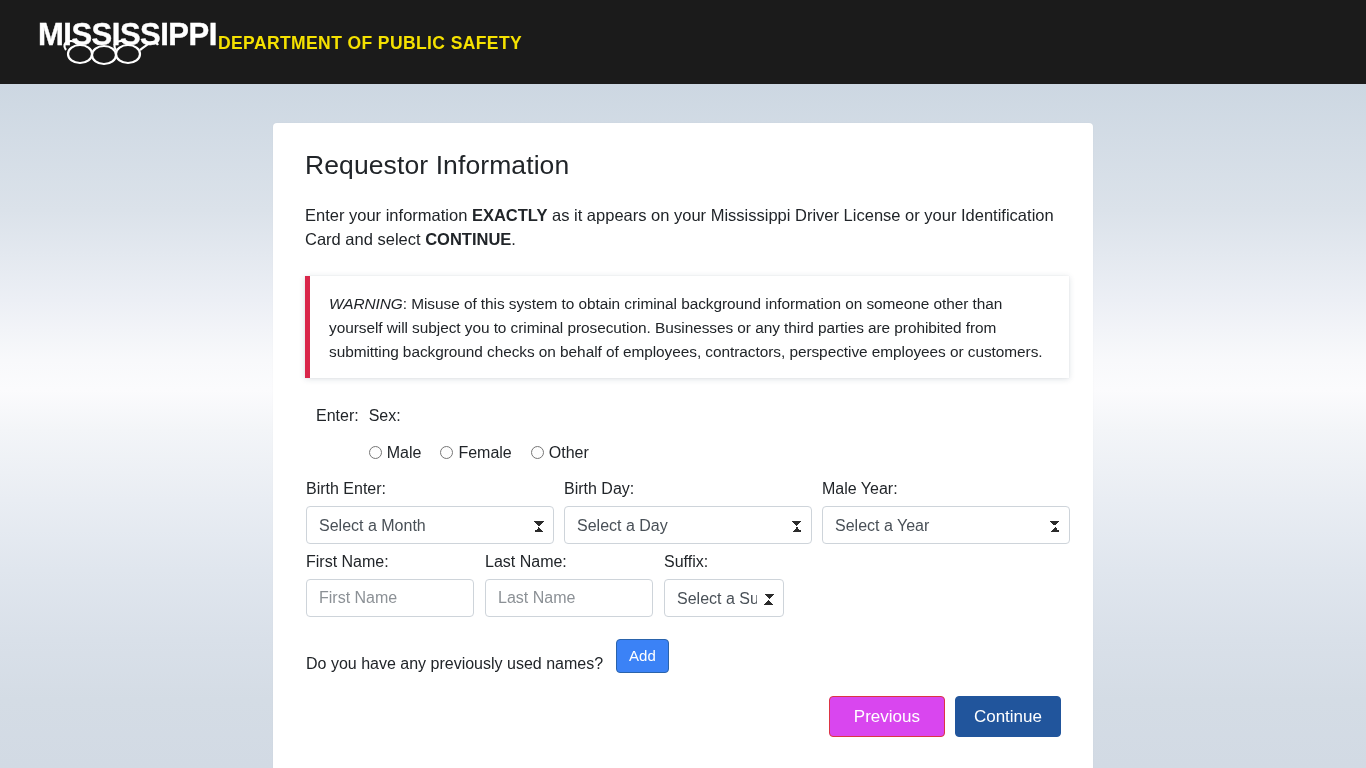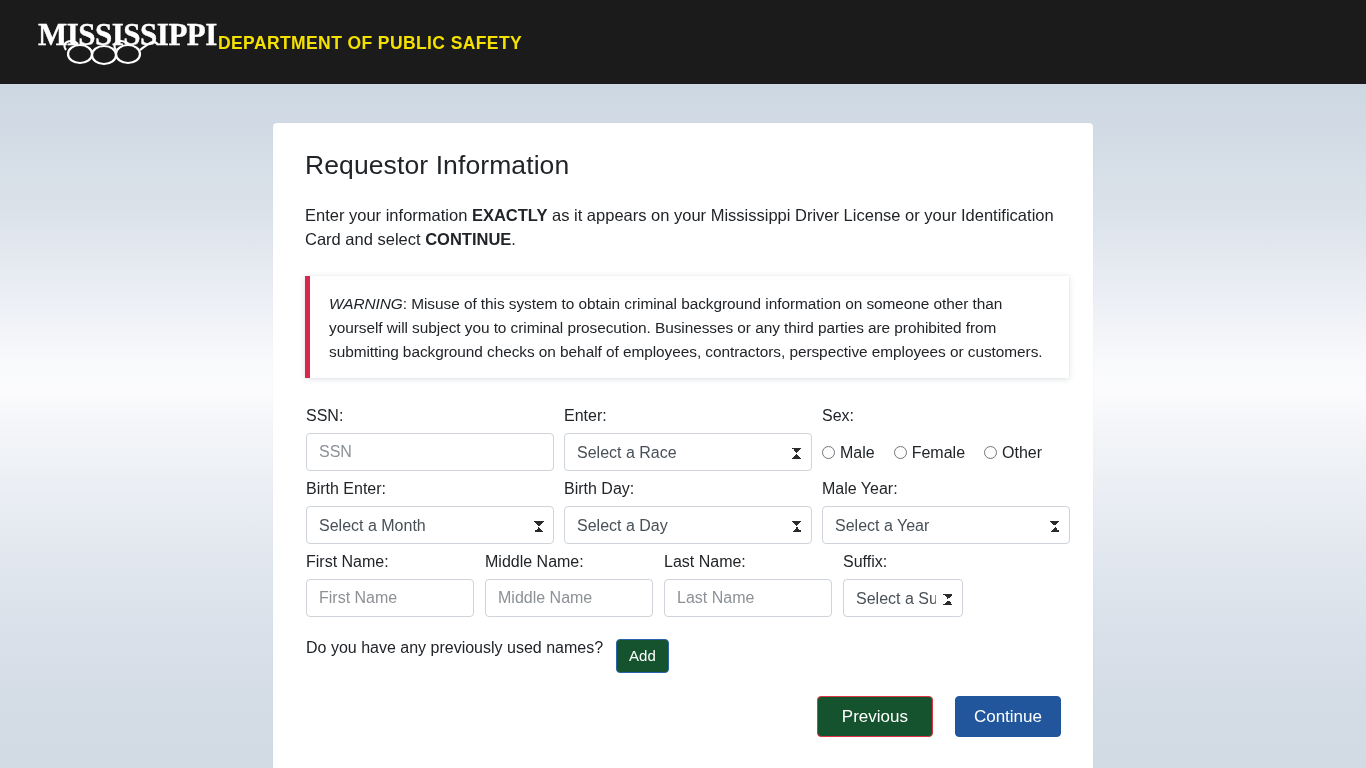--- a/index.html
+++ b/index.html
@@ -38,21 +38,21 @@
   .logo-wrap { display: flex; align-items: center; }
   .logo-mark {
     position: relative;
     width: 152px;
     height: 50px;
     margin-top: 2px;
   }
   .logo-word {
     position: absolute;
     top: 0; left: 0;
-    font-family: Liberation Serif, serif;
+    font-family: Liberation Sans, sans-serif;
     font-weight: bold;
     font-size: 31px;
     letter-spacing: -0.5px;
     color: #ffffff;
     line-height: 34px;
     -webkit-text-stroke: 0.4px #ffffff;
   }
   .logo-loops {
     position: absolute;
     left: 20px;
@@ -195,56 +195,56 @@
     flex: none;
   }
 
   
   .names-row .field + .field { margin-left: 11px; }
   .names-row { margin-bottom: 4px; }
 
   
   .prev-names {
     display: flex;
-    align-items: flex-start;
+    align-items: flex-end;
     margin-top: 22px;
   }
   .prev-names-label {
     font-size: 16px;
     color: #212529;
   }
   .btn {
     font-family: "Liberation Sans", sans-serif;
     border: 1px solid transparent;
     border-radius: 4px;
     color: #ffffff;
     cursor: pointer;
     line-height: 1;
   }
   .btn-add {
-    background: #14532d;
+    background: #3b82f6;
     border-color: #2a63ab;
     font-size: 15px;
     padding: 8px 12px 9px 12px;
     margin-left: 13px;
   }
 
   
   .nav-buttons {
     display: flex;
     justify-content: flex-end;
     margin-top: 23px;
     padding-right: 0px;
   }
   .btn-previous {
-    background: #14532d;
+    background: #d946ef;
     border-color: #dc3545;
     font-size: 17px;
     padding: 11px 24px;
-    margin-right: 22px;
+    margin-right: 10px;
     min-width: 94px;
   }
   .btn-continue {
     background: #21559c;
     border-color: #21559c;
     font-size: 17px;
     padding: 11px 18px;
     min-width: 94px;
   }
 </style>
@@ -277,30 +277,23 @@
 
     <p class="intro"><span>Enter your information </span><b>EXACTLY</b><span> as it appears on your Mississippi Driver License or your Identification Card and select </span><b>CONTINUE</b><span>.</span></p>
 
     <div class="warning-box">
       <p><em>WARNING</em><span>: Misuse of this system to obtain criminal background information on someone other than yourself will subject you to criminal prosecution. Businesses or any third parties are prohibited from submitting background checks on behalf of employees, contractors, perspective employees or customers.</span></p>
     </div>
 
     <div class="form-body">
 
       <div class="form-row">
-        <div class="field">
-          <label class="field-label">SSN:</label>
-          <input class="ctrl w-ssn" type="text" placeholder="SSN" style="">
-        </div>
 
         <div class="field gap-race">
           <label class="field-label">Enter:</label>
-          <select class="ctrl w-race">
-            <option>Select a Race</option>
-          </select>
         </div>
 
         <div class="field gap-sex">
           <label class="field-label">Sex:</label>
           <div class="radio-row">
             <div class="radio-item">
               <span class="radio-dot"></span>
               <span>Male</span>
             </div>
             <div class="radio-item">
@@ -335,24 +328,20 @@
           </select>
         </div>
       </div>
 
       <div class="form-row names-row">
         <div class="field">
           <label class="field-label">First Name:</label>
           <input class="ctrl w-name" type="text" placeholder="First Name" style="">
         </div>
         <div class="field">
-          <label class="field-label">Middle Name:</label>
-          <input class="ctrl w-name" type="text" placeholder="Middle Name" style="">
-        </div>
-        <div class="field">
           <label class="field-label">Last Name:</label>
           <input class="ctrl w-name" type="text" placeholder="Last Name" style="">
         </div>
         <div class="field">
           <label class="field-label">Suffix:</label>
           <select class="ctrl w-suffix">
             <option>Select a Suffix</option>
           </select>
         </div>
       </div>

